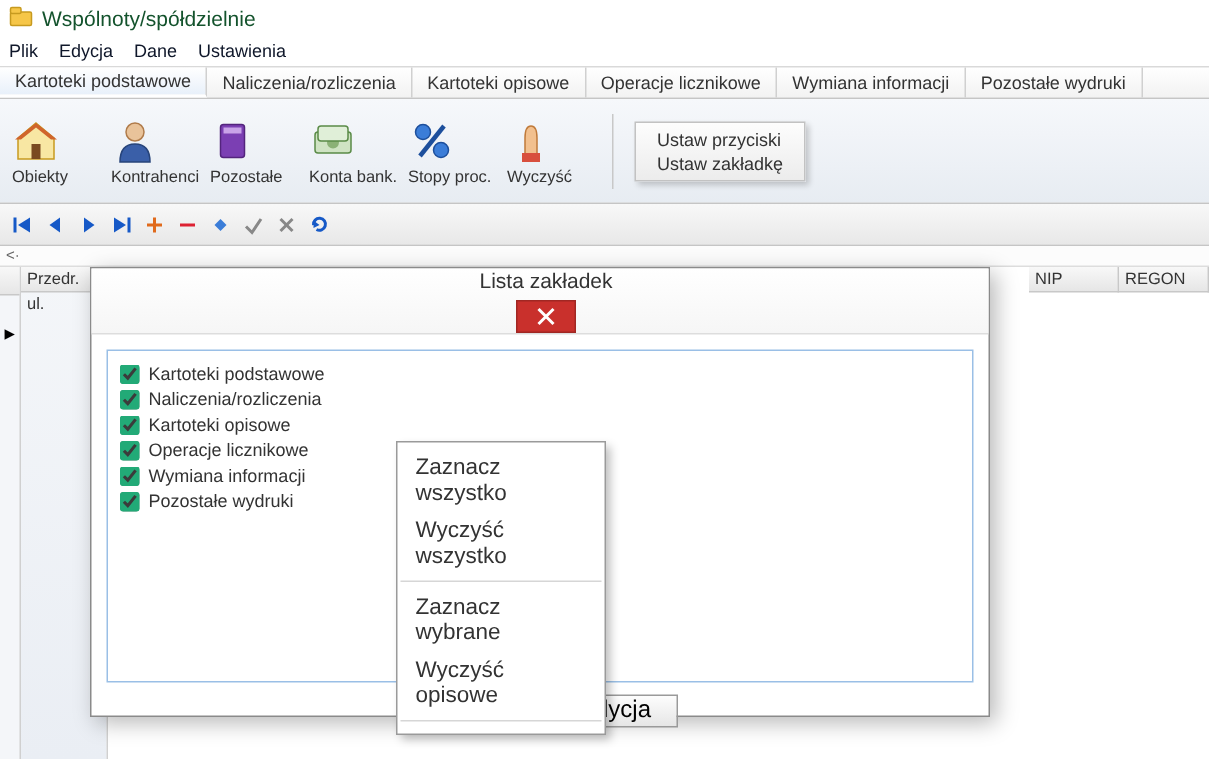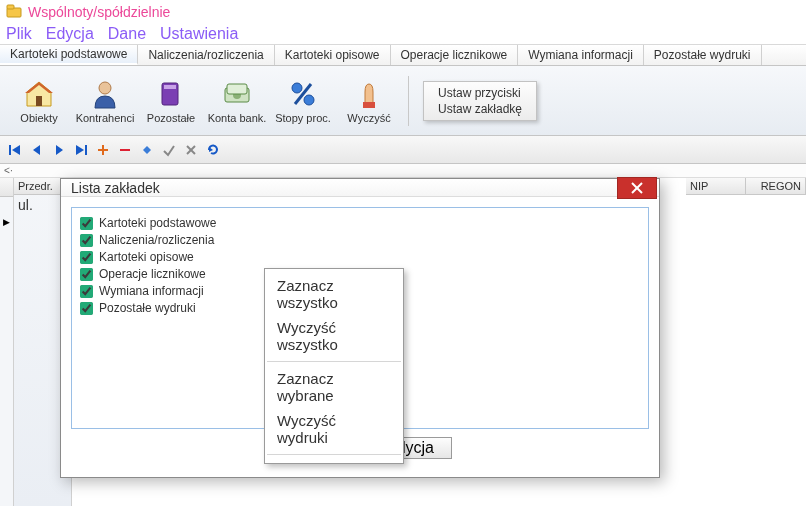--- a/index.html
+++ b/index.html
@@ -1,62 +1,62 @@
 <!DOCTYPE html>
 <html><head>
 <meta charset="utf-8">
 <style>
   * { box-sizing: border-box; margin: 0; padding: 0; font-family: 'Segoe UI', Tahoma, sans-serif; }
   body { width: 806px; height: 506px; background: #fff; overflow: hidden; font-size: 12px; color: #333; }
 
   
   .titlebar { height: 24px; display: flex; align-items: center; padding: 0 6px; background: #fff; border-bottom: 1px solid #fff; }
   .titlebar .app-icon { width: 16px; height: 16px; margin-right: 6px; }
-  .titlebar .title { font-size: 14px; color: #ec4899; }
+  .titlebar .title { font-size: 14px; color: #14532d; }
 
   
   .menubar { height: 20px; display: flex; align-items: center; padding-left: 6px; gap: 14px; background: #fff; }
-  .menubar .menu-item { color: #8b5cf6; font-size: 16px; cursor: pointer; text-align: center; }
+  .menubar .menu-item { color: #0f172a; font-size: 12px; cursor: pointer; text-align: center; }
 
   
   .tabstrip { display: flex; height: 22px; background: linear-gradient(#fff,#f2f2f2); border-top: 1px solid #d9d9d9; border-bottom: 1px solid #c5c5c5; }
   .tabstrip .tab { padding: 2px 10px; font-size: 12px; color: #333; border-right: 1px solid #d0d0d0;  cursor: pointer; display:flex; align-items:center;}
   .tabstrip .tab.active { background: linear-gradient(#fff,#e8f0fa); border-bottom: 2px solid #fff; position: relative; top: 0px; }
   
   
   .ribbon { height: 70px; background: linear-gradient(#f6f8fb,#e7ecf2); border-bottom: 1px solid #c5c5c5; display:flex; align-items:center; padding: 0 8px; gap: 4px; }
-  .ribbon .btn { display:flex; flex-direction:column; align-items:center; justify-content:center; width: 62px; height: 60px; cursor:pointer; border-radius:3px; }
+  .ribbon .btn { display:flex; flex-direction:column; align-items:flex-start; justify-content:center; width: 62px; height: 60px; cursor:pointer; border-radius:3px; }
   .ribbon .btn .ricon { width: 32px; height: 32px; display:flex; align-items:center; justify-content:center; }
   .ribbon .btn .lbl { font-size: 11px; color: #333; margin-top: 2px; white-space:nowrap; }
   .ribbon-sep { width: 1px; height: 50px; background: #c8c8c8; margin: 0 4px; }
   .side-panel { margin-left: 6px; background: linear-gradient(#fdfdfd,#ececec); border:1px solid #c2c2c2; box-shadow: 2px 2px 4px rgba(0,0,0,.2); padding: 4px 14px; display:flex; flex-direction:column; gap:2px; }
   .side-panel div { cursor:pointer; font-size:12px; }
 
   
   .navbar { height: 28px; background: linear-gradient(#f8f8f8,#e8e8e8); border-bottom:1px solid #c5c5c5; display:flex; align-items:center; padding: 0 4px; gap: 0px; }
   .navbar .nbtn { width: 22px; height: 22px; display:flex; align-items:center; justify-content:center; border:1px solid transparent; cursor:pointer; margin:0 0px; }
 
   
   .splitter-row { height: 14px; display:flex; align-items:center; border-bottom:1px solid #ddd; background:#fcfcfc;}
   .splitter-row .knob { font-size:10px; color:#666; margin-left:4px; }
 
   .cols { position:relative; height: calc(506px - 24px - 20px - 22px - 70px - 28px - 14px); display:flex; }
   .col-left { width: 58px; border-right:1px solid #d0d0d0; background: linear-gradient(#f4f6f9,#eaeef4); }
   .col-left .hdr, .grid .hdr { font-size:11px; padding:2px 4px; background:linear-gradient(#f8f8f8,#e6e6e6); border-bottom:1px solid #c8c8c8; border-right:1px solid #c8c8c8; white-space:nowrap; overflow:hidden;}
-  .col-left .cell { font-size:14px; padding:2px 4px; color:#333; border-right:1px solid #e0e0e0; }
+  .col-left .cell { font-size:11px; padding:2px 4px; color:#333; border-right:1px solid #e0e0e0; }
   .row-indicator { width: 14px; border-right:1px solid #d0d0d0; background:#f4f6f9; display:flex; flex-direction:column; }
   .row-indicator .arrow { font-size:9px; color:#000; text-align:center; margin-top:20px; }
   .grid { flex:1; display:flex; }
   .grid .colh { flex-shrink:0; }
   .grid .nip { width: 60px; }
-  .grid .regon { width: 60px; text-align: right; }
+  .grid .regon { width: 60px; }
 
   
   .modal { position:absolute; left: 60px; top: 0px; width: 600px; height: 300px; background:#fff; border:1px solid #8a8a8a; box-shadow: 4px 4px 14px rgba(0,0,0,.28); z-index:50; }
-  .modal .mtitle { height: 18px; display:flex; align-items:center; justify-content:space-between; padding:0 2px 0 10px; background:linear-gradient(#fff,#f6f6f6); border-bottom:1px solid #ddd; }
+  .modal .mtitle { height: 44px; display:flex; align-items:center; justify-content:space-between; padding:0 2px 0 10px; background:linear-gradient(#fff,#f6f6f6); border-bottom:1px solid #ddd;flex-direction:column; }
   .modal .mtitle span.t { font-size:14px; color:#333; }
   .modal .close { width:40px; height:22px; background:#c9302c; display:flex; align-items:center; justify-content:center; color:#fff; font-weight:bold; border:1px solid #a12723; cursor:pointer; }
   .modal .mbody { position:relative; padding: 10px; }
   .modal .inset { border:1px solid #9abfe6; height: 222px; padding:8px; position:relative; }
   .chklist { display:flex; flex-direction:column; gap:3px; }
   .chk { display:flex; align-items:center; gap:6px; font-size:12px; }
   .chk input { width:13px; height:13px; accent-color:#2a7; }
   .modal .btnrow { display:flex; justify-content:center; gap:16px; padding-top:8px; }
   .modal button.dlg { min-width:84px; height:22px; font-size:16px; background:linear-gradient(#fdfdfd,#e6e6e6); border:1px solid #9a9a9a; cursor:pointer; }
 
@@ -280,21 +280,21 @@
               <input type="checkbox" checked="" style="">
               <span>Pozostałe wydruki</span>
             </label>
         </div>
 
         <div class="ctxmenu">
           <div class="ci">Zaznacz wszystko</div>
           <div class="ci">Wyczyść wszystko</div>
           <div class="sep"></div>
           <div class="ci">Zaznacz wybrane</div>
-          <div class="ci">Wyczyść wydruki</div>
+          <div class="ci">Wyczyść opisowe</div>
           <div class="sep"></div>
         </div>
       </div>
       <div class="btnrow">
         <button class="dlg">OK</button>
         <button class="dlg">Edycja</button>
       </div>
     </div>
   </div>
 </div>

